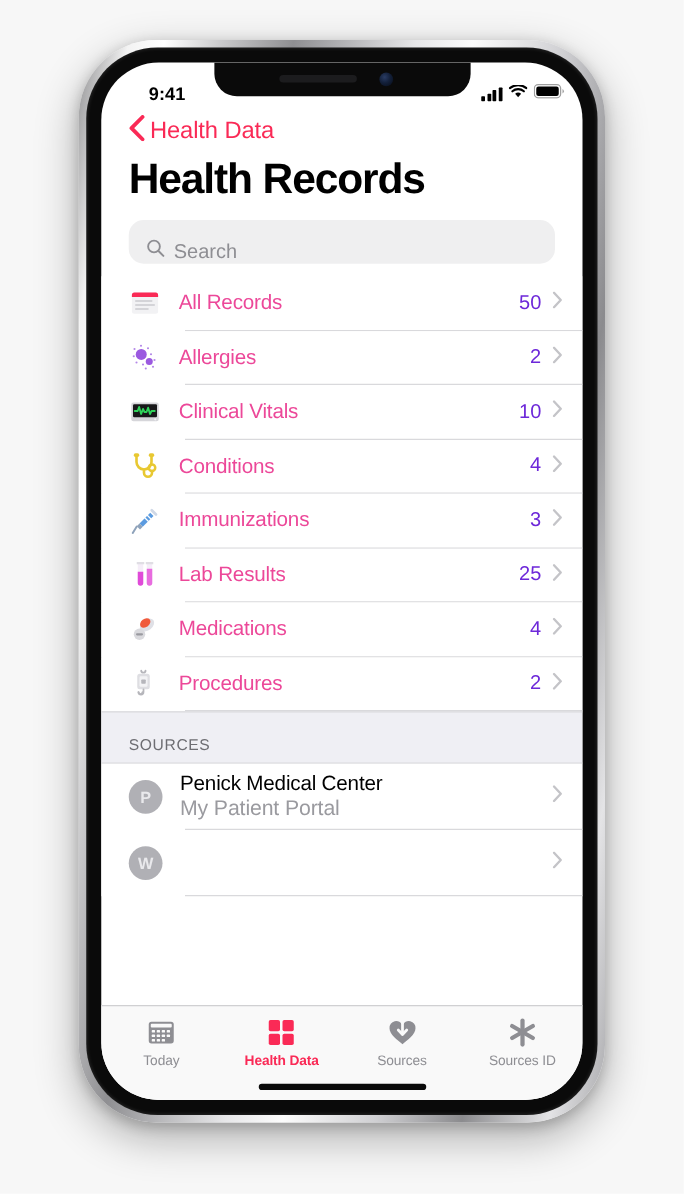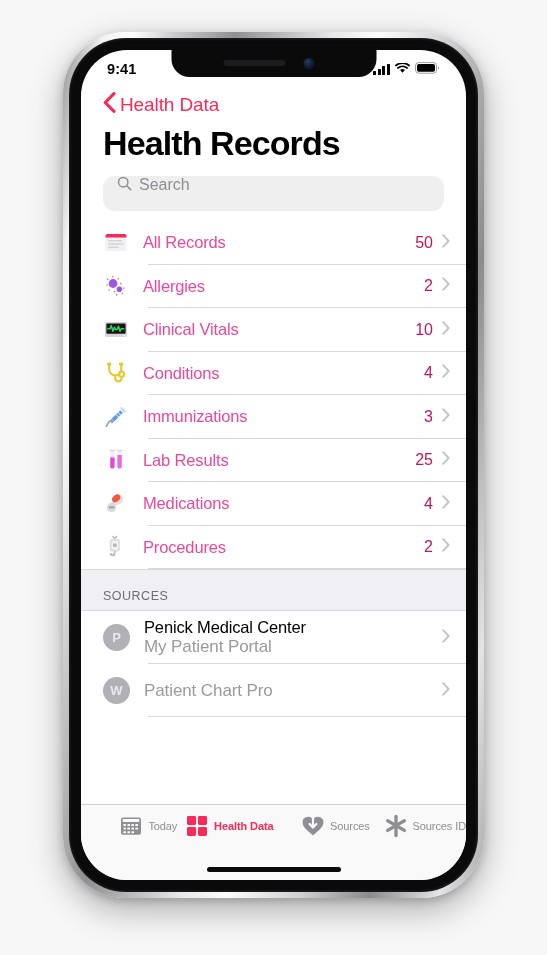--- a/index.html
+++ b/index.html
@@ -48,22 +48,22 @@
     background:#1c1c1e;
   }
   #front-camera {
     position:absolute; left:132px; top:8px;
     width:11px; height:11px; border-radius:50%;
     background:radial-gradient(circle at 38% 34%, #2a3c63 0%, #13203a 45%, #060a14 100%);
   }
 
   
   #status-bar {
-    position:absolute; left:0; top:0; width:100%; height:34px;
-    display:flex; align-items:center; justify-content:space-between;
+    position:absolute; left:12px; top:0; width:100%; height:34px;
+    display:flex; align-items:flex-end; justify-content:space-between;
     padding:0 26px; z-index:30;
   }
   #status-time { font-size:14.5px; font-weight:700; color:#000; letter-spacing:0.1px; padding-top:4px;}
   #status-right { display:flex; align-items:center; gap:5px; padding-top:4px;}
   .sigbar { width:3px; background:#000; border-radius:0.6px; display:inline-block; }
   #signal-icon { display:flex; align-items:flex-end; gap:1.6px; height:11px; }
 
   
   #nav-back {
     position:absolute; left:0; top:42px; width:100%;
@@ -77,21 +77,21 @@
     position:absolute; left:22px; top:74px;
     font-size:34px; font-weight:700; color:#000;
     letter-spacing:-0.9px;
   }
 
   
   #search-bar {
     position:absolute; left:22px; top:126px;
     width:341px; height:35px;
     background:#efeff0; border-radius:12px;
-    display:flex; align-items:flex-start; padding:0 14px;
+    display:flex; align-items:flex-end; padding:0 14px;
     cursor:text;
   }
   #search-input {
     border:none; background:transparent; outline:none;
     font-family:"Liberation Sans", sans-serif;
     font-size:16px; color:#3c3c43; margin-left:7px;
     width:280px;
   }
   #search-input::placeholder { color:#8e8e93; }
 
@@ -101,21 +101,21 @@
     display:flex; align-items:center;
     height:43.5px; padding-left:22px; padding-right:16px;
     background:#fff; cursor:pointer; position:relative;
   }
   .record-row:not(:last-child)::after {
     content:""; position:absolute; left:67px; right:0; bottom:0;
     height:0.6px; background:#d9d9dc;
   }
   .row-icon { width:26px; height:26px; flex-shrink:0; margin-right:14px; }
   .row-label { flex:1; font-size:16.5px; color:#ec4899; letter-spacing:-0.15px; }
-  .row-count { font-size:16px; color:#be185d; margin-right:9px; }
+  .row-count { font-size:16px; color:#6d28d9; margin-right:9px; }
   .row-chevron { flex-shrink:0; }
 
   
   #sources-section-header {
     position:absolute; left:0; top:null;
     width:100%; height:42px;
     background:#efeff4;
     display:flex; align-items:flex-end;
     padding:0 0 7px 22px;
     border-top:0.6px solid #d9d9dc;
@@ -144,21 +144,21 @@
   .source-subtitle { font-size:17px; color:#9a9a9f; letter-spacing:-0.1px; }
 
   
   #tab-bar {
     position:absolute; left:0; bottom:0; width:100%; height:76px;
     background:#f9f9f9;
     border-top:0.6px solid #d0d0d2;
     display:flex; align-items:flex-start; padding-top:8px;
   }
   .tab-item {
-    flex:1; display:flex; flex-direction:row;
+    flex:1; display:flex; flex-direction:column;
     align-items:center; gap:4px; cursor:pointer;justify-content:flex-end;
   }
   .tab-icon-box { height:26px; display:flex; align-items:center; justify-content:center; }
   .tab-label { font-size:11px; color:#8e8e93; letter-spacing:-0.1px; }
   .tab-item.active .tab-label { color:#fa2a56; font-weight:700; }
 
   #home-indicator {
     position:absolute; bottom:8px; left:50%; transform:translateX(-50%);
     width:134px; height:5px; border-radius:3px; background:#0a0a0a;
     z-index:25;
@@ -355,21 +355,20 @@
               <span class="source-title">Penick Medical Center</span>
               <span class="source-subtitle">My Patient Portal</span>
             </div>
             <span class="row-chevron"><svg viewBox="0 0 8 14" width="8" height="14">
                 <path d="M1.2 1.2L6.6 7l-5.4 5.8" stroke="#c4c4c8" stroke-width="1.9" fill="none" stroke-linecap="round" stroke-linejoin="round"></path>
               </svg></span>
           </div>
           <div class="source-row">
             <div class="source-avatar">W</div>
             <div class="source-text">
-              <span class="source-subtitle">Patient Chart Pro</span>
             </div>
             <span class="row-chevron"><svg viewBox="0 0 8 14" width="8" height="14">
                 <path d="M1.2 1.2L6.6 7l-5.4 5.8" stroke="#c4c4c8" stroke-width="1.9" fill="none" stroke-linecap="round" stroke-linejoin="round"></path>
               </svg></span>
           </div>
         </div>
 
       <div id="tab-bar">
           <div class="tab-item">
             <div class="tab-icon-box">

